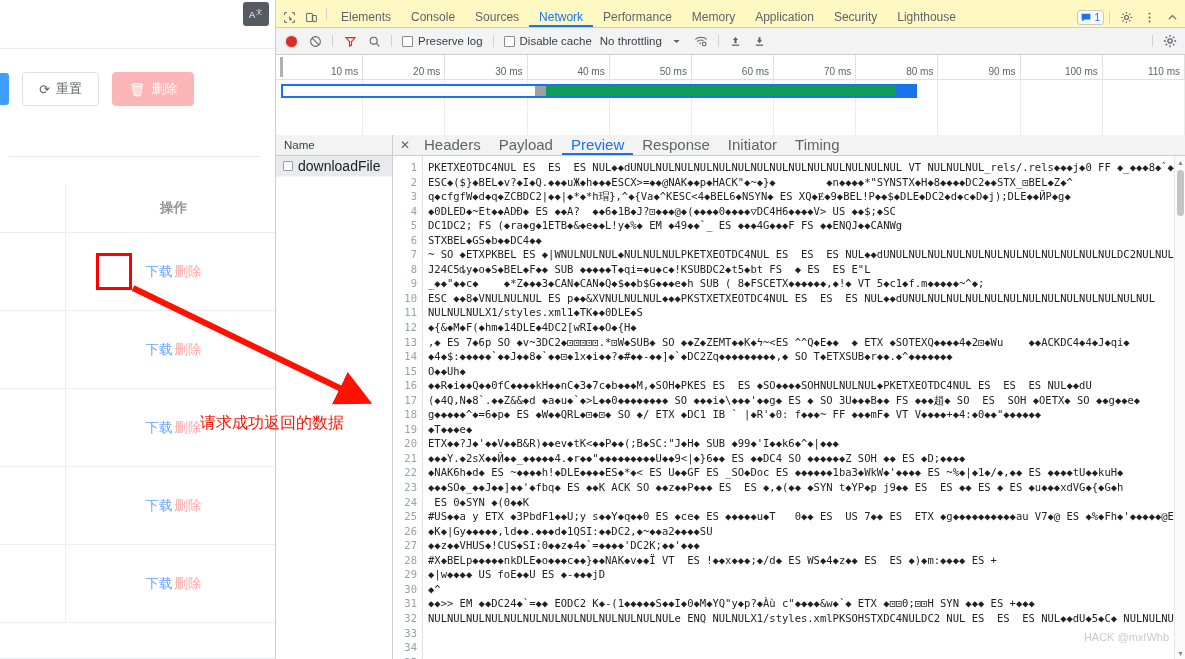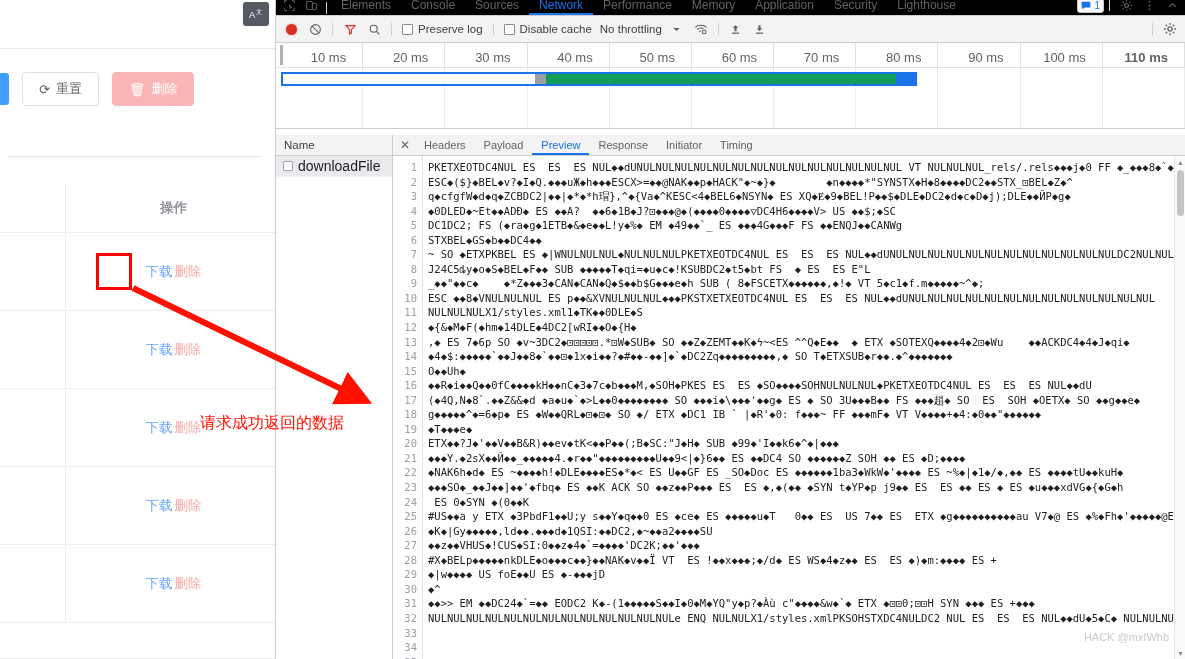--- a/index.html
+++ b/index.html
@@ -95,21 +95,21 @@
   #anno-arrow { position: absolute; left: 0; top: 0; width: 1185px; height: 659px;
     pointer-events: none; z-index: 39; }
 
   
   #devtools {
     position: absolute; left: 275px; top: 0; width: 910px; height: 659px;
     background: #ffffff; border-left: 1px solid #cdcdcd;
     font-size: 12px; color: #303942;
   }
   .dt-tabbar {
-    height: 16px; background: #000000; border-bottom: 1px solid #cdcdcd;
+    height: 28px; background: #fef9c3; border-bottom: 1px solid #cdcdcd;
     display: flex; align-items: flex-end; padding: 0 2px; position: relative;
   }
   .dt-icon-btn {
     width: 22px; height: 20px; display: flex; align-items: center;
     justify-content: center; color: #5f6368; cursor: pointer;
   }
   .dt-vsep { width: 1px; height: 12px; background: #d0d0d0; margin: 0 4px; align-self: center; }
   .dt-tab {
     padding: 0 10px; height: 20px; line-height: 20px; font-size: 12px;
     color: #5f6368; cursor: pointer; white-space: nowrap;
@@ -140,21 +140,21 @@
   .dt-overview {
     height: 86px; background: #ffffff; border-bottom: 1px solid #cdcdcd;
     position: relative; overflow: hidden;
   }
   .tl-ruler { position: absolute; left: 0; top: 0; width: 100%; height: 25px;
               border-bottom: 1px solid #e0e0e0; }
   .tl-tick {
     position: absolute; top: 0; height: 25px; border-right: 1px solid #e0e0e0;
   }
   .tl-tick span {
-    position: absolute; right: 16px; bottom: 3px; font-size: 13px; color: #5f6368;
+    position: absolute; right: 4px; bottom: 3px; font-size: 10px; color: #5f6368;
     white-space: nowrap;
   }
   .tl-grid { position: absolute; top: 25px; height: 61px; border-right: 1px solid #ececec; }
   .tl-handle { position: absolute; left: 4px; top: 2px; width: 3px; height: 20px; background: #b0b0b0; }
   .wf-outer {
     position: absolute; top: 29px; height: 14px; border: 2px solid #1a73e8;
     background: #ffffff;
   }
   .wf-grey { position: absolute; top: 0; height: 100%; background: #9aa0a6; }
   .wf-green { position: absolute; top: 0; height: 100%; background: #0f9d58; }
@@ -175,21 +175,21 @@
   }
   .req-chk { width: 10px; height: 10px; border: 1px solid #9aa0a6; background: #fff; border-radius: 1px; }
 
   .detail { flex: 1; display: flex; flex-direction: column; min-width: 0; }
   .detail-tabs {
     height: 21px; background: #f3f3f3; border-bottom: 1px solid #cdcdcd;
     display: flex; align-items: center; padding-left: 2px;
   }
   .close-x { width: 20px; height: 20px; display: flex; align-items: center;
              justify-content: center; color: #5f6368; font-size: 12px; cursor: pointer; }
-  .d-tab { padding: 0 9px; height: 20px; line-height: 20px; font-size: 11px;
+  .d-tab { padding: 0 9px; height: 20px; line-height: 20px; font-size: 15px;
            color: #5f6368; cursor: pointer; white-space: nowrap; }
   .d-tab.active { color: #1a73e8; border-bottom: 2px solid #1a73e8; }
 
   .preview-wrap { flex: 1; position: relative; overflow: hidden; background: #fff; }
   .code-area { position: absolute; inset: 0; display: flex; overflow: hidden; }
   .gutter {
     width: 30px; background: #fff; border-right: 1px solid #e0e0e0;
     padding-top: 4px; text-align: right; flex-shrink: 0;
   }
   .gutter div { font-family: "DejaVu Sans Mono", monospace; font-size: 10.5px;
@@ -446,21 +446,21 @@
             </div>
             <div class="tl-tick" style="left: 580.273px; width: 82.1818px;">
               <span>80 ms</span>
             </div>
             <div class="tl-tick" style="left: 662.455px; width: 82.1818px;">
               <span>90 ms</span>
             </div>
             <div class="tl-tick" style="left: 744.636px; width: 82.1818px;">
               <span>100 ms</span>
             </div>
-            <div class="tl-tick" style="left: 826.818px; width: 82.1818px; font-weight: bold;">
+            <div class="tl-tick" style="left: 826.818px; width: 82.1818px;">
               <span>110 ms</span>
             </div>
           </div>
       </div>
       <div id="grid-host">
           <div class="tl-grid" style="left: 5px; width: 82.1818px;"></div>
           <div class="tl-grid" style="left: 87.1818px; width: 82.1818px;"></div>
           <div class="tl-grid" style="left: 169.364px; width: 82.1818px;"></div>
           <div class="tl-grid" style="left: 251.545px; width: 82.1818px;"></div>
           <div class="tl-grid" style="left: 333.727px; width: 82.1818px;"></div>

